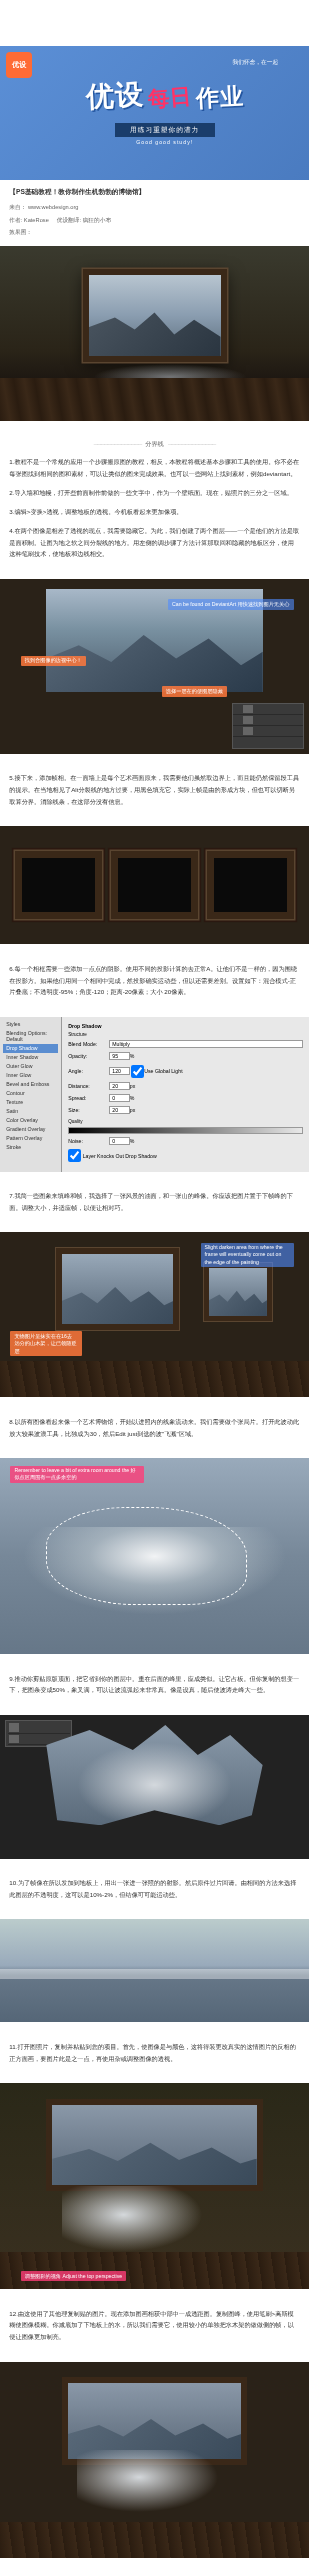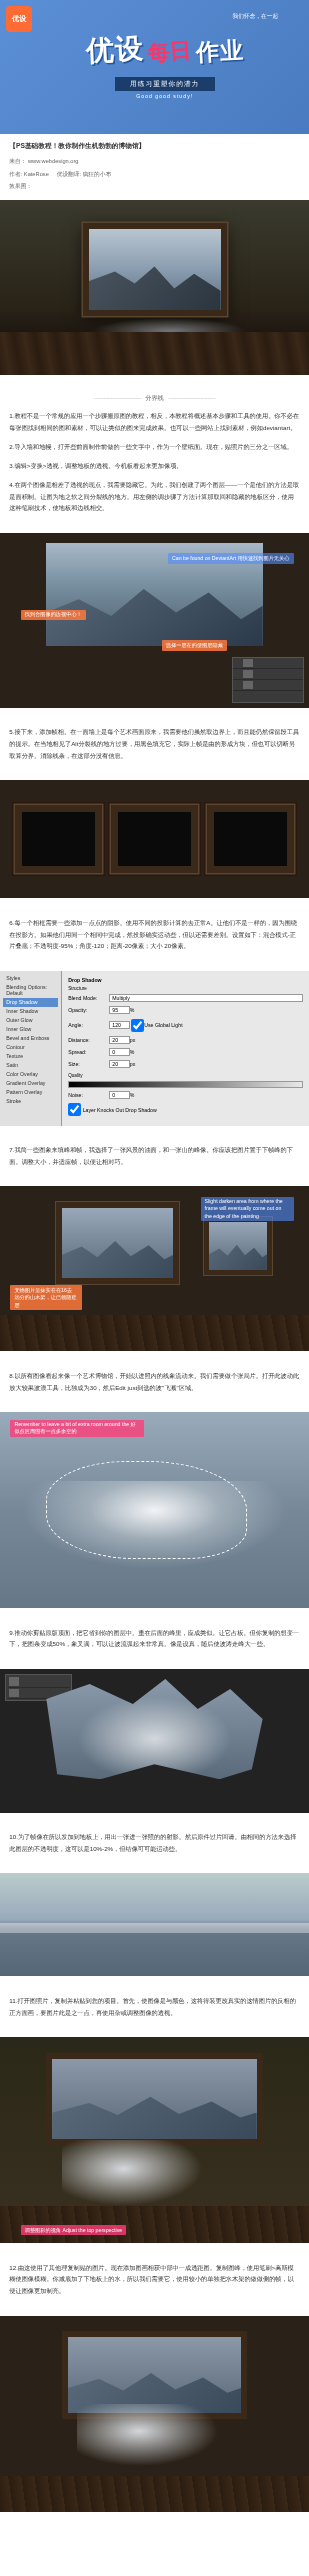--- a/index.html
+++ b/index.html
@@ -1,17 +1,17 @@
 <!DOCTYPE html>
 <html style="font-size:8.2px"><head>
 <meta charset="utf-8">
 <style>
 * { margin: 0; padding: 0; box-sizing: border-box; }
 body { font-family: "Microsoft YaHei", Arial, sans-serif; background: #fff; width: 309px; }
-.header { position: relative; height: 134px; background: linear-gradient(135deg, #5b8fd6 0%, #4a7bc0 100%); overflow: hidden; }
+.header { position: relative; height: 134px; background: linear-gradient(135deg, #5b8fd6 0%, #4a7bc0 100%); overflow: hidden; margin-top: 46px; }
 .header-logo { position: absolute; top: 6.2px; left: 6.2px; width: 26px; height: 26px; background: #ff6b35; border-radius: 4.1px; display: flex; align-items: center; justify-content: center; color: #fff; font-weight: bold; font-size: 7.2px; }
 .header-title-area { position: absolute; top: 13px; left: 41px; right: 20.6px; }
 .header-sub { color: #fff; font-size: 5.7px; text-align: right; padding-right: 10.3px; }
 .header-main { text-align: center; margin-top: 10.3px; position: relative; }
 .header-big-text { font-size: 28px; font-weight: 900; color: #fff; letter-spacing: 1px; text-shadow: 1.5px 1.5px 0 #2456a0; display: inline-block; transform: rotate(-3deg); }
 .header-accent { font-size: 21.6px; font-weight: 900; color: #ff3366; display: inline-block; transform: rotate(-5deg); margin: 0 2.1px; }
 .header-tagline { background: #1a3d6b; color: #fff; display: inline-block; padding: 2.6px 15.5px; margin-top: 7.7px; font-size: 6.7px; letter-spacing: 1px; }
 .header-algo { color: #fff; font-size: 5.2px; margin-top: 2.1px; letter-spacing: 1px; }
 .content { padding: 6.2px 9.3px; font-size: 6.2px; color: #333; line-height: 1.8; }
 .article-title { font-size: 6.7px; font-weight: bold; margin-bottom: 5.2px; }

